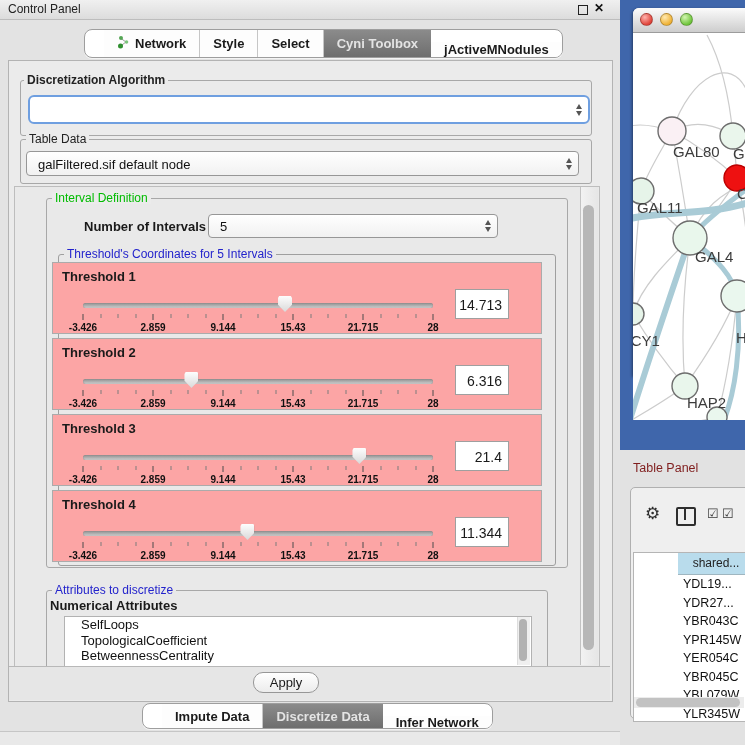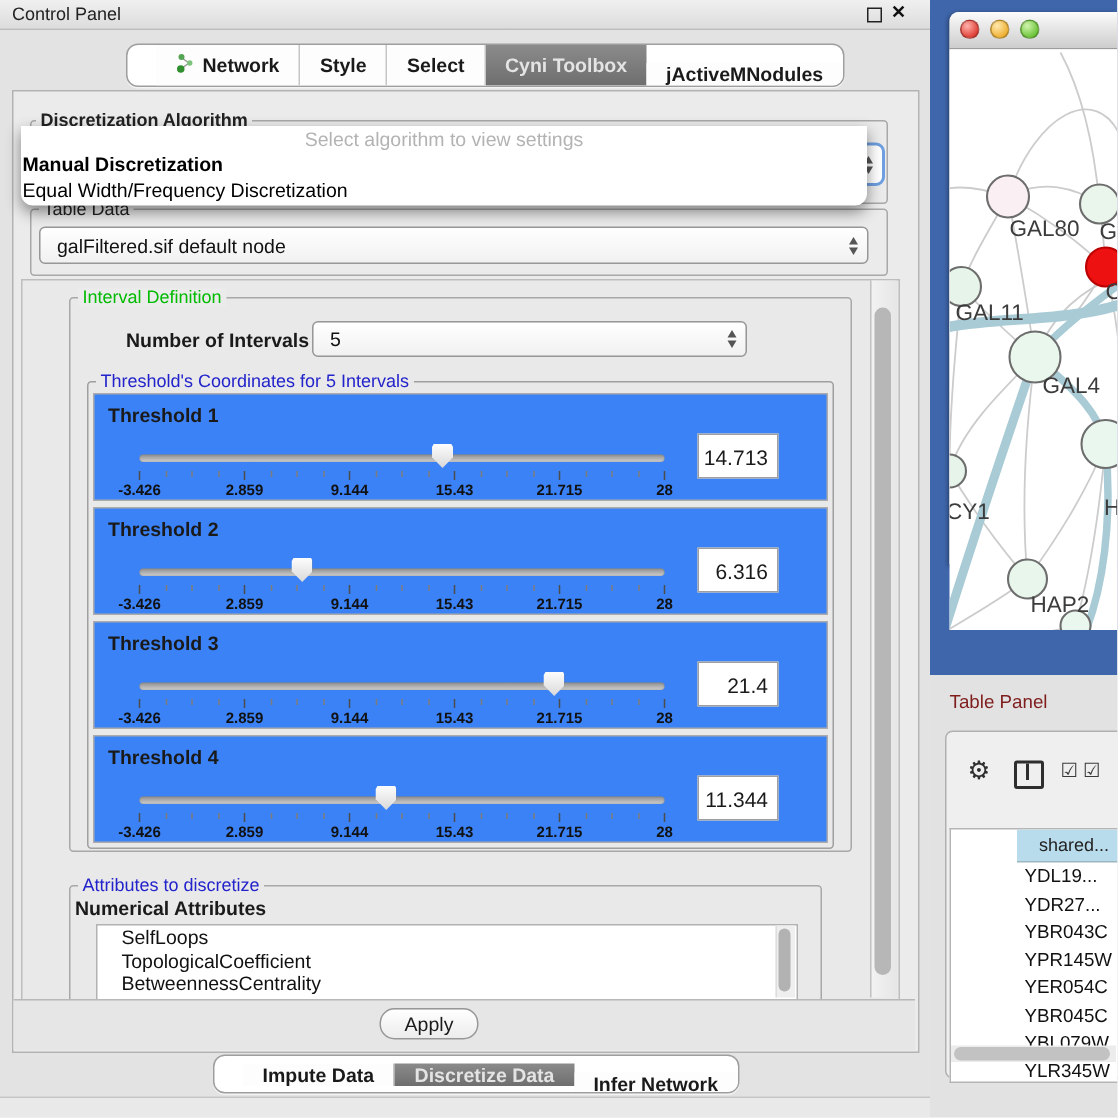--- a/index.html
+++ b/index.html
@@ -15,21 +15,21 @@
   #float-icon{left:578px;top:5px;width:8px;height:8px;border:1.4px solid #222;background:transparent;}
   #close-icon{left:594px;top:1px;font-size:12px;font-weight:bold;color:#111;}
 
   .segbar{display:flex;align-items:stretch;background:#fff;border:1px solid #9e9e9e;
           border-radius:8px;overflow:hidden;box-shadow:0 1px 0 rgba(255,255,255,.6);padding-left:19px;}
   .seg{display:flex;align-items:center;gap:5px;padding:0 13px;font-size:13px;font-weight:bold;
        color:#1a1a1a;background:#fdfdfd;border-right:1px solid #c6c6c6;cursor:default;}
   .seg:last-child{border-right:none;margin-top:12px;}
   .seg.selected{background:linear-gradient(#8b8b8b,#6e6e6e);color:#e4e4e4;border-right:none;}
   #top-tabs{left:84px;top:29px;height:27px;}
-  #bottom-tabs{left:142px;top:703px;height:24px;align-items:center;}
+  #bottom-tabs{left:142px;top:703px;height:24px;}
 
   #content-box{left:8px;top:60px;width:603px;height:640px;background:#ebebeb;border:1px solid #b3b3b3;}
 
   .groupbox{position:absolute;border:1px solid #a8a8a8;border-radius:3px;}
   .grouplabel{position:absolute;font-size:12px;background:#ebebeb;padding:0 3px;line-height:12px;}
 
   
   #disc-group{left:20px;top:80px;width:570px;height:54px;}
   #disc-label{left:24px;top:74px;font-weight:bold;color:#222;}
   #disc-combo{left:28px;top:95px;width:558px;height:25px;background:#fff;border:2px solid #6f9fe0;
@@ -64,21 +64,21 @@
                border-left:1px solid #c2c2c2;}
   #v-thumb{left:583px;top:205px;width:11px;height:445px;background:#b7b7b7;border-radius:6px;}
 
   #interval-group{left:46px;top:198px;width:520px;height:368px;}
   #interval-label{left:52px;top:192px;color:#00bb00;}
   #noi-label{left:84px;top:219px;font-weight:bold;}
   #noi-combo{left:208px;top:214px;width:288px;height:22px;}
   #thr-group{left:58px;top:254px;width:496px;height:310px;border-color:#9f9f9f;}
   #thr-label{left:64px;top:248px;color:#2323cc;background:#e9e9e9;}
 
-  .thr-panel{position:absolute;left:62px;width:488px;height:70px;border:1px solid #ababab;background:#3b82f6;}
+  .thr-panel{position:absolute;left:52px;width:488px;height:70px;border:1px solid #ababab;background:#fca5a5;}
   .thr-name{position:absolute;left:9px;top:6px;font-weight:bold;font-size:13px;}
   .thr-track{position:absolute;left:30px;top:40px;width:350px;height:5px;border-radius:3px;
              background:linear-gradient(#8f8f8f,#cfcfcf);box-shadow:inset 0 0 1px #777;}
   .thr-handle{position:absolute;top:33px;width:14px;height:16px;transform:translateX(-50%);
               background:linear-gradient(#fdfdfd,#d9d9d9);
               clip-path:polygon(8% 0,92% 0,100% 12%,100% 55%,50% 100%,0 55%,0 12%);
               filter:drop-shadow(0 0 1px #8a8a8a);}
   .thr-scale{position:absolute;left:30px;top:51px;width:350px;height:20px;}
   .tick{position:absolute;top:0;width:1px;height:4px;background:#7d7d7d;transform:translateX(-50%);}
   .tick.major{height:6px;background:#4d4d4d;}
@@ -180,25 +180,20 @@
 
   <div id="disc-group" class="abs groupbox"></div>
   <span id="disc-label" class="abs grouplabel">Discretization Algorithm</span>
   <div id="disc-combo" class="abs">
     <span class="stepper">
         <span class="up"></span>
         <span class="down"></span>
       </span>
   </div>
 
-  <div id="algo-popup" class="abs">
-    <div class="row" id="algo-placeholder">Select algorithm to view settings</div>
-    <div class="row" id="algo-opt-1">Manual Discretization</div>
-    <div class="row" id="algo-opt-2">Equal Width/Frequency Discretization</div>
-  </div>
 
   <div id="tabledata-group" class="abs groupbox"></div>
   <span id="tabledata-label" class="abs grouplabel">Table Data</span>
   <div id="tabledata-combo" class="abs combo">
     <span class="val">galFiltered.sif default node</span>
     <span class="stepper">
         <span class="up"></span>
         <span class="down"></span>
       </span>
   </div>

